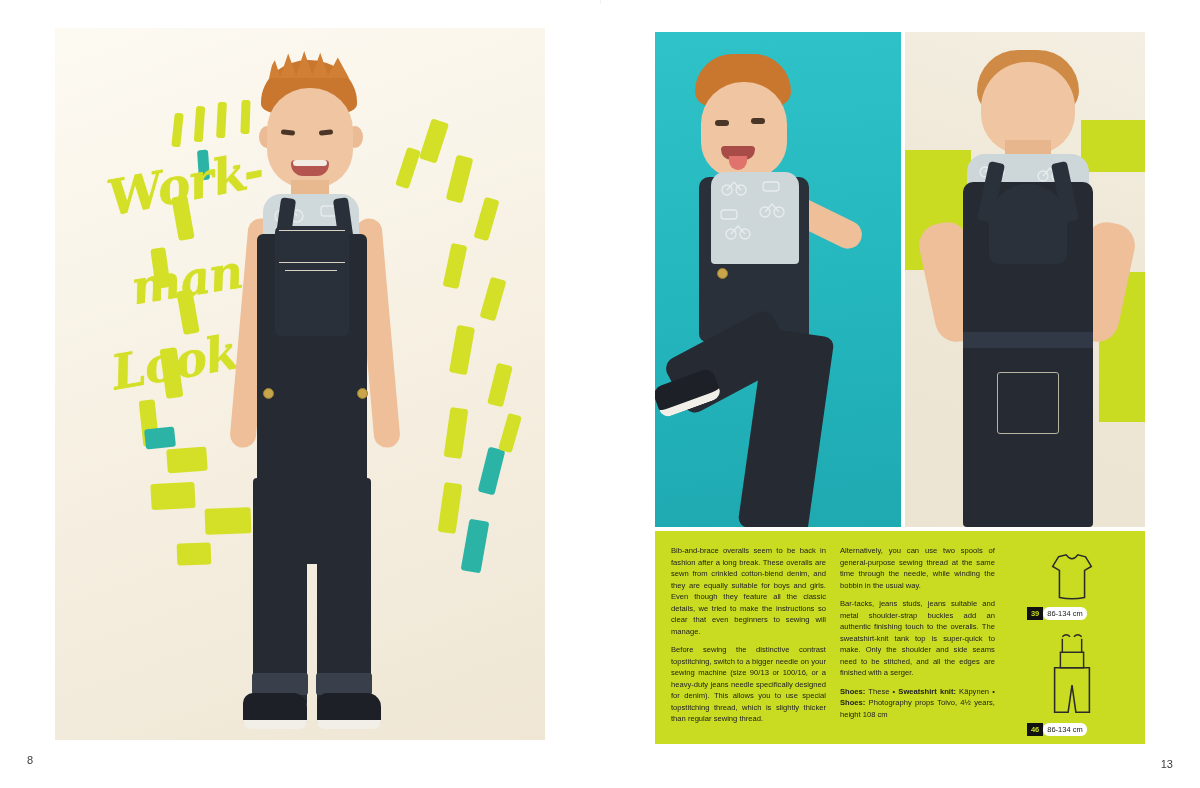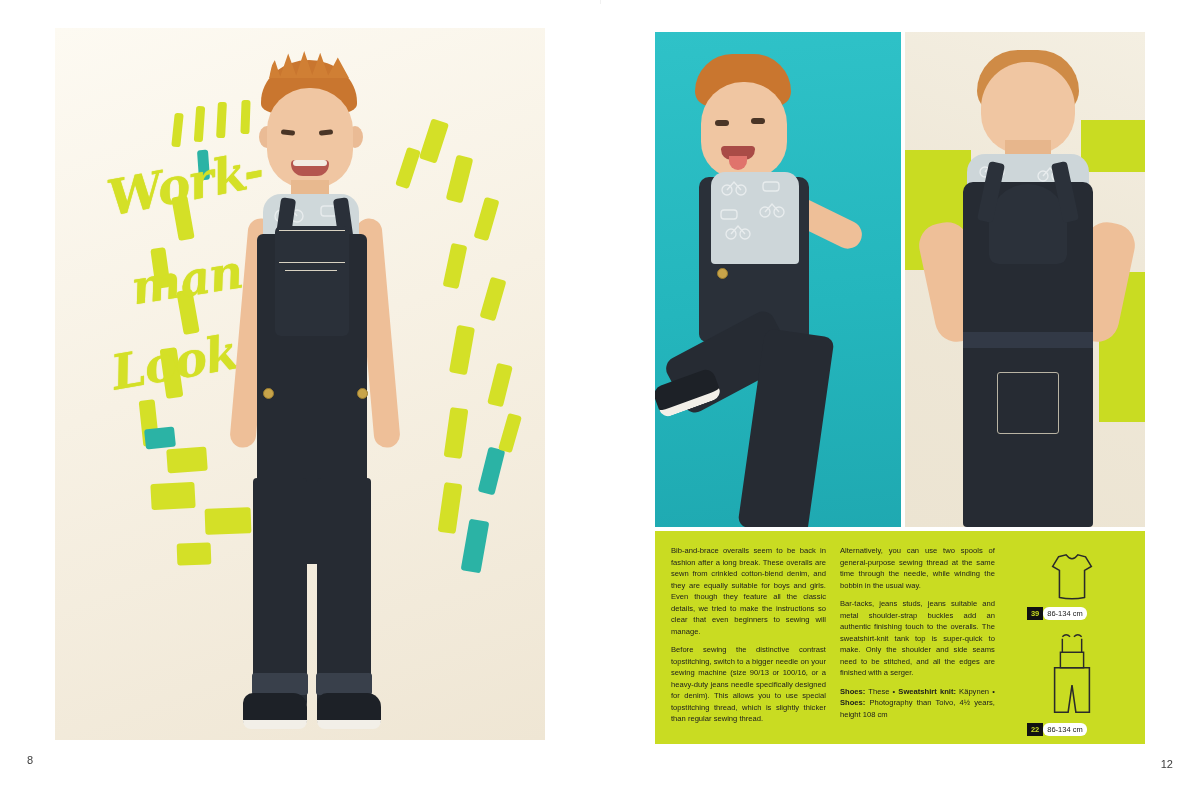--- a/index.html
+++ b/index.html
@@ -425,21 +425,21 @@
         </div>
         <div class="col">
           <p>Alternatively, you can use two spools of general-purpose sewing thread at the same time through the needle, while winding the bobbin in the usual way.</p>
           <p>Bar-tacks, jeans studs, jeans suitable and metal shoulder-strap buckles add an authentic finishing touch to the overalls. The sweatshirt-knit tank top is super-quick to make. Only the shoulder and side seams need to be stitched, and all the edges are finished with a serger.</p>
           <p>
             <b>Shoes:</b>
             <span>These</span> •
             <b>Sweatshirt knit:</b>
             <span>Käpynen</span> •
             <b>Shoes:</b>
-            <span>Photography than</span>
+            <span>Photography props</span>
             <span>Toivo, 4½ years, height 108 cm</span>
           </p>
         </div>
 
         <div class="side-col">
 
           <svg class="garment-icon icon-top" viewBox="0 0 60 58">
             <path d="M16 6 L24 4 q6 8 12 0 L44 6 l6 10 -7 4 v28 q-13 3 -26 0 V20 l-7 -4 Z" fill="none" stroke="#2a2a2a" stroke-width="1.6"></path>
           </svg>
           <div class="size-tag tag-top">
@@ -447,22 +447,22 @@
             <span class="rng">86-134 cm</span>
           </div>
 
           <svg class="garment-icon icon-bottom" viewBox="0 0 60 92">
             <path d="M20 6 q4 -4 8 0 M32 6 q4 -4 8 0" fill="none" stroke="#2a2a2a" stroke-width="1.5"></path>
             <path d="M20 8 v14 M40 8 v14" fill="none" stroke="#2a2a2a" stroke-width="1.5"></path>
             <rect x="18" y="22" width="24" height="16" fill="none" stroke="#2a2a2a" stroke-width="1.5"></rect>
             <path d="M12 38 h36 v46 h-14 l-4 -28 -4 28 h-14 Z" fill="none" stroke="#2a2a2a" stroke-width="1.6"></path>
           </svg>
           <div class="size-tag tag-bottom">
-            <span class="num">22</span>
+            <span class="num">46</span>
             <span class="rng">86-134 cm</span>
           </div>
         </div>
       </div>
     </div>
 
-    <div class="page-num-right">12</div>
+    <div class="page-num-right">13</div>
   </div>
 </div>
 
 </body></html>

